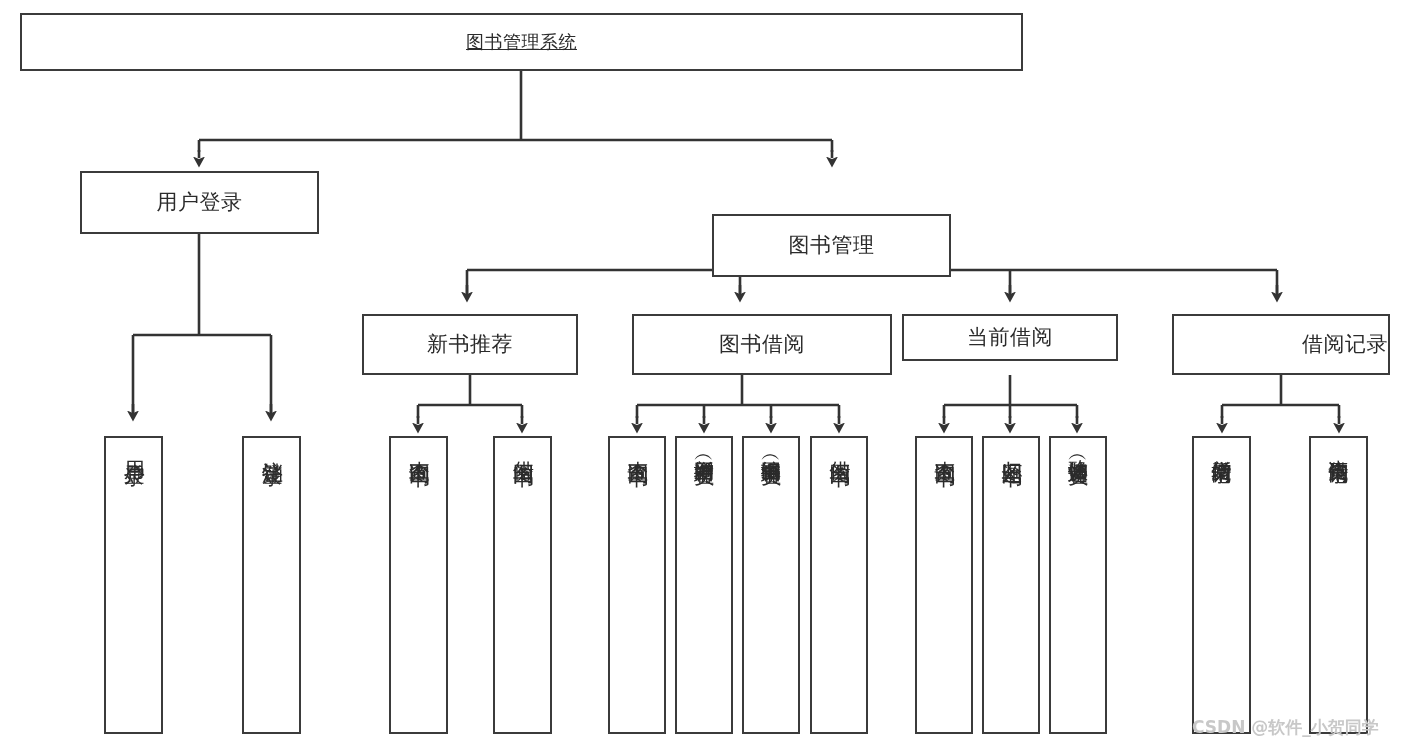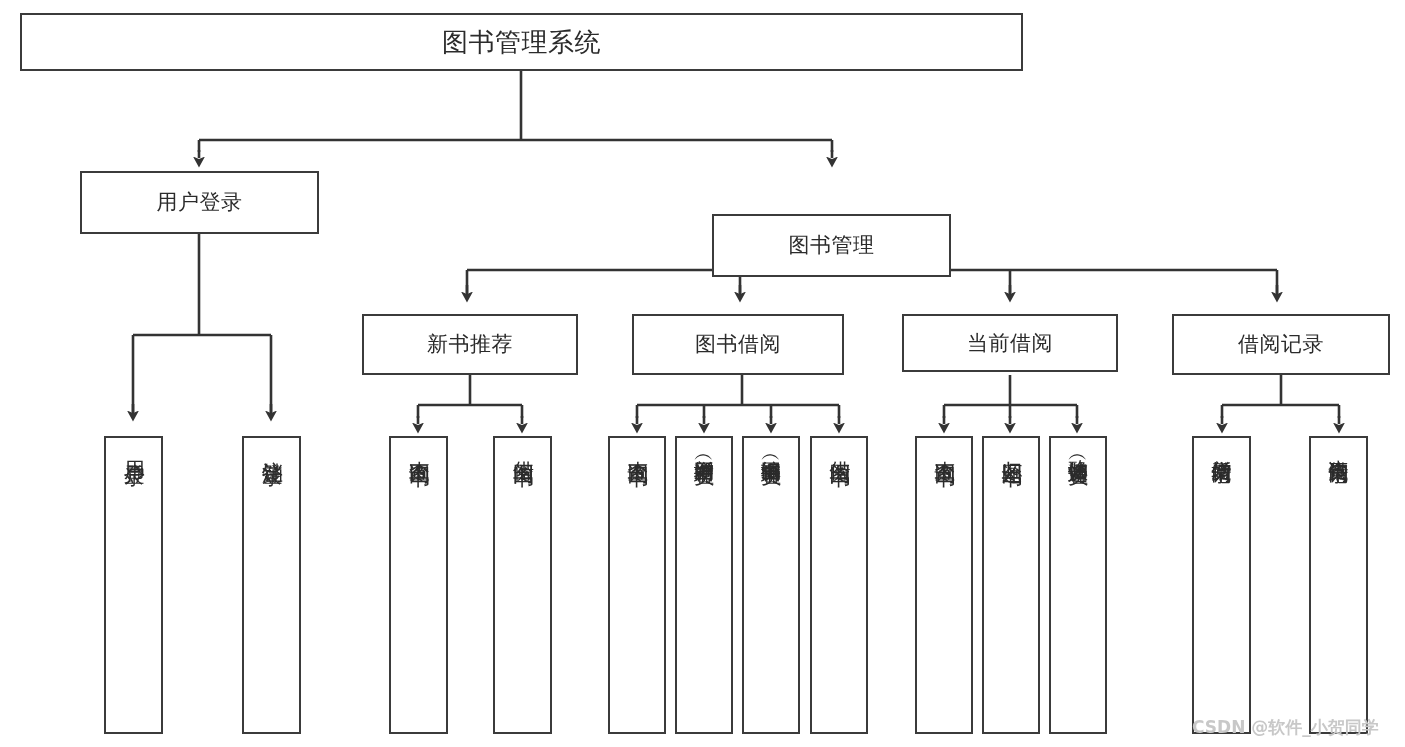--- a/index.html
+++ b/index.html
@@ -41,21 +41,21 @@
     display: block;
     text-align: center;
     line-height: 1.18;
     letter-spacing: 0.5px;
   }
   
   .node.horiz .lbl {
     writing-mode: horizontal-tb;
     font-size: 21px;
   }
-  .node.root .lbl { font-size: 26px; }
+  .node.root .lbl { font-size: 18px; text-decoration: underline; }
   
   .node.vert {
     align-items: flex-start;
     justify-content: center;
     padding-top: 6px;
   }
   .node.vert .lbl {
     writing-mode: vertical-rl;
     text-orientation: upright;
     font-size: 21px;
@@ -165,29 +165,29 @@
   </div>
 
   <div class="node horiz" style="left:712px; top:171px; width:239px; height:63px;margin-top:43px;">
     <span class="lbl">图书管理</span>
   </div>
 
   <div class="node horiz" style="left:362px; top:314px; width:216px; height:61px;">
     <span class="lbl">新书推荐</span>
   </div>
 
-  <div class="node horiz" style="left:632px; top:314px; width:212px; height:61px;">
+  <div class="node horiz" style="left:632px; top:314px; width:260px; height:61px;">
     <span class="lbl">图书借阅</span>
   </div>
 
-  <div class="node horiz" style="left:902px; top:314px; width:216px; height:58px;justify-content:center;">
+  <div class="node horiz" style="left:902px; top:314px; width:216px; height:47px;justify-content:center;">
     <span class="lbl">当前借阅</span>
   </div>
 
-  <div class="node horiz" style="left:1172px; top:314px; width:218px; height:61px;">
+  <div class="node horiz" style="left:1172px; top:314px; width:218px; height:61px;justify-content:flex-end;">
     <span class="lbl">借阅记录</span>
   </div>
 
   <div class="node vert" style="left:104px; top:436px; width:59px; height:298px;">
     <span class="lbl">用户登录</span>
   </div>
 
   <div class="node vert" style="left:242px; top:436px; width:59px; height:298px;">
     <span class="lbl">注销登录</span>
   </div>

